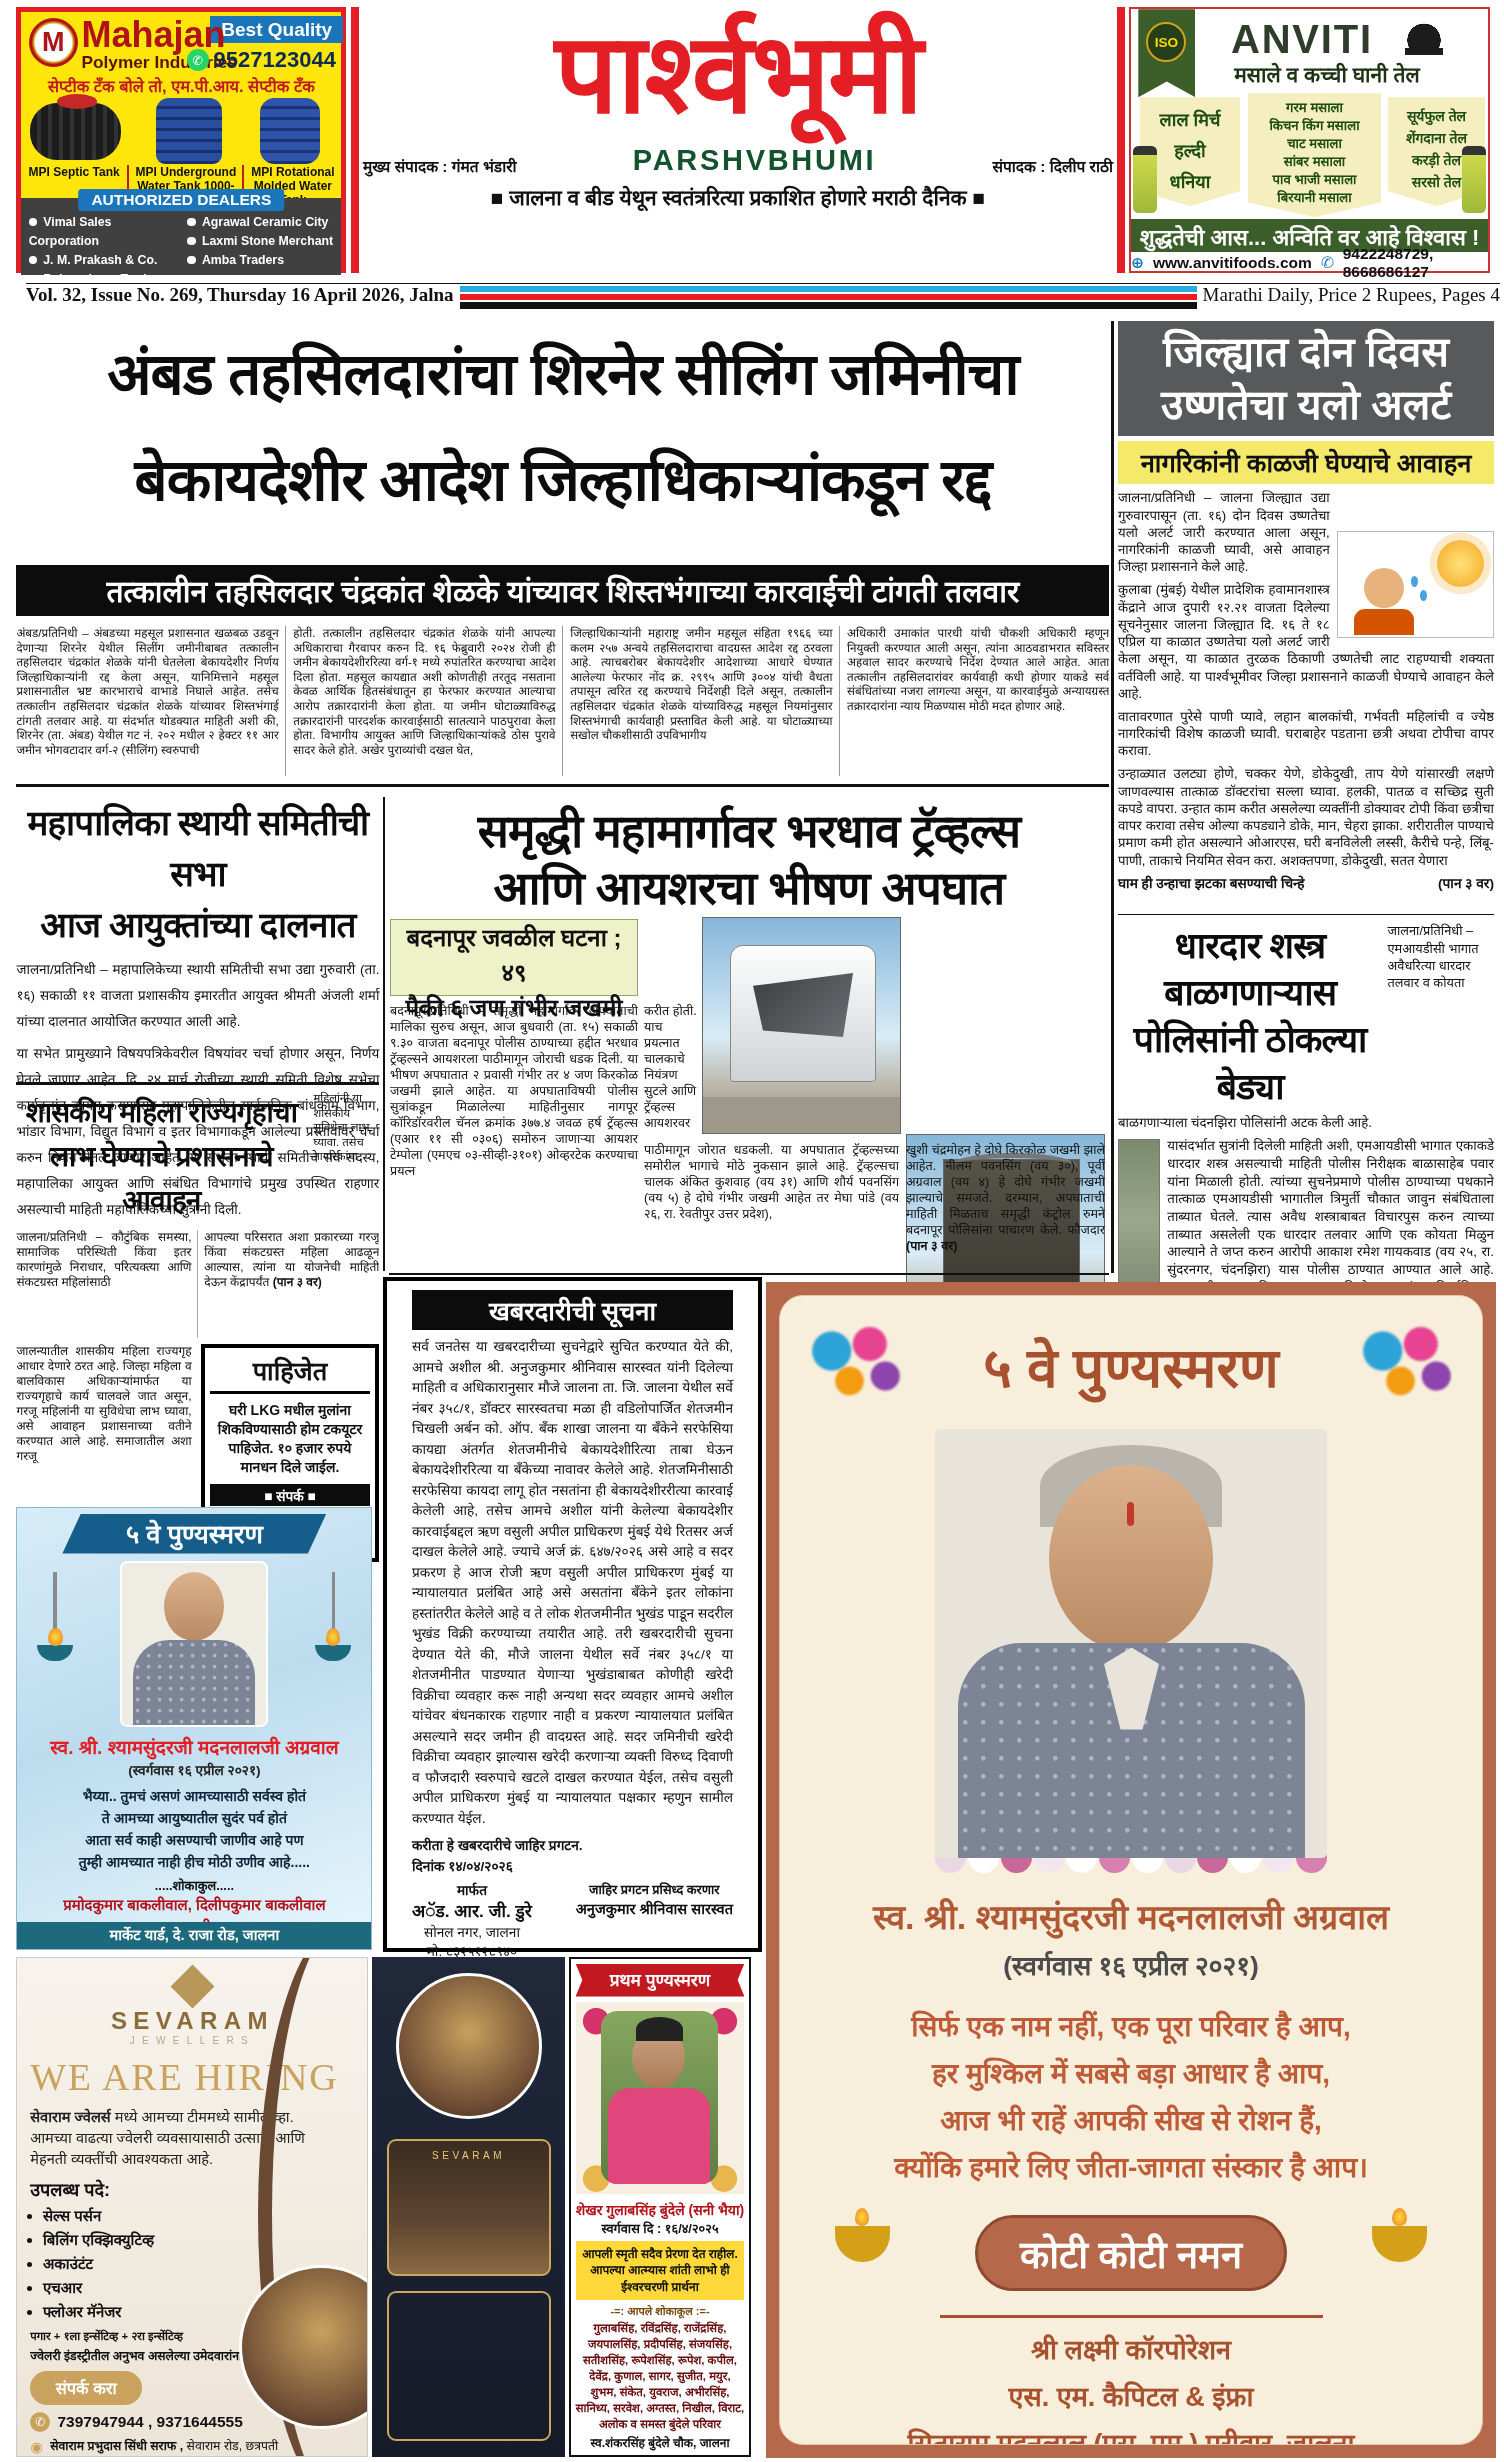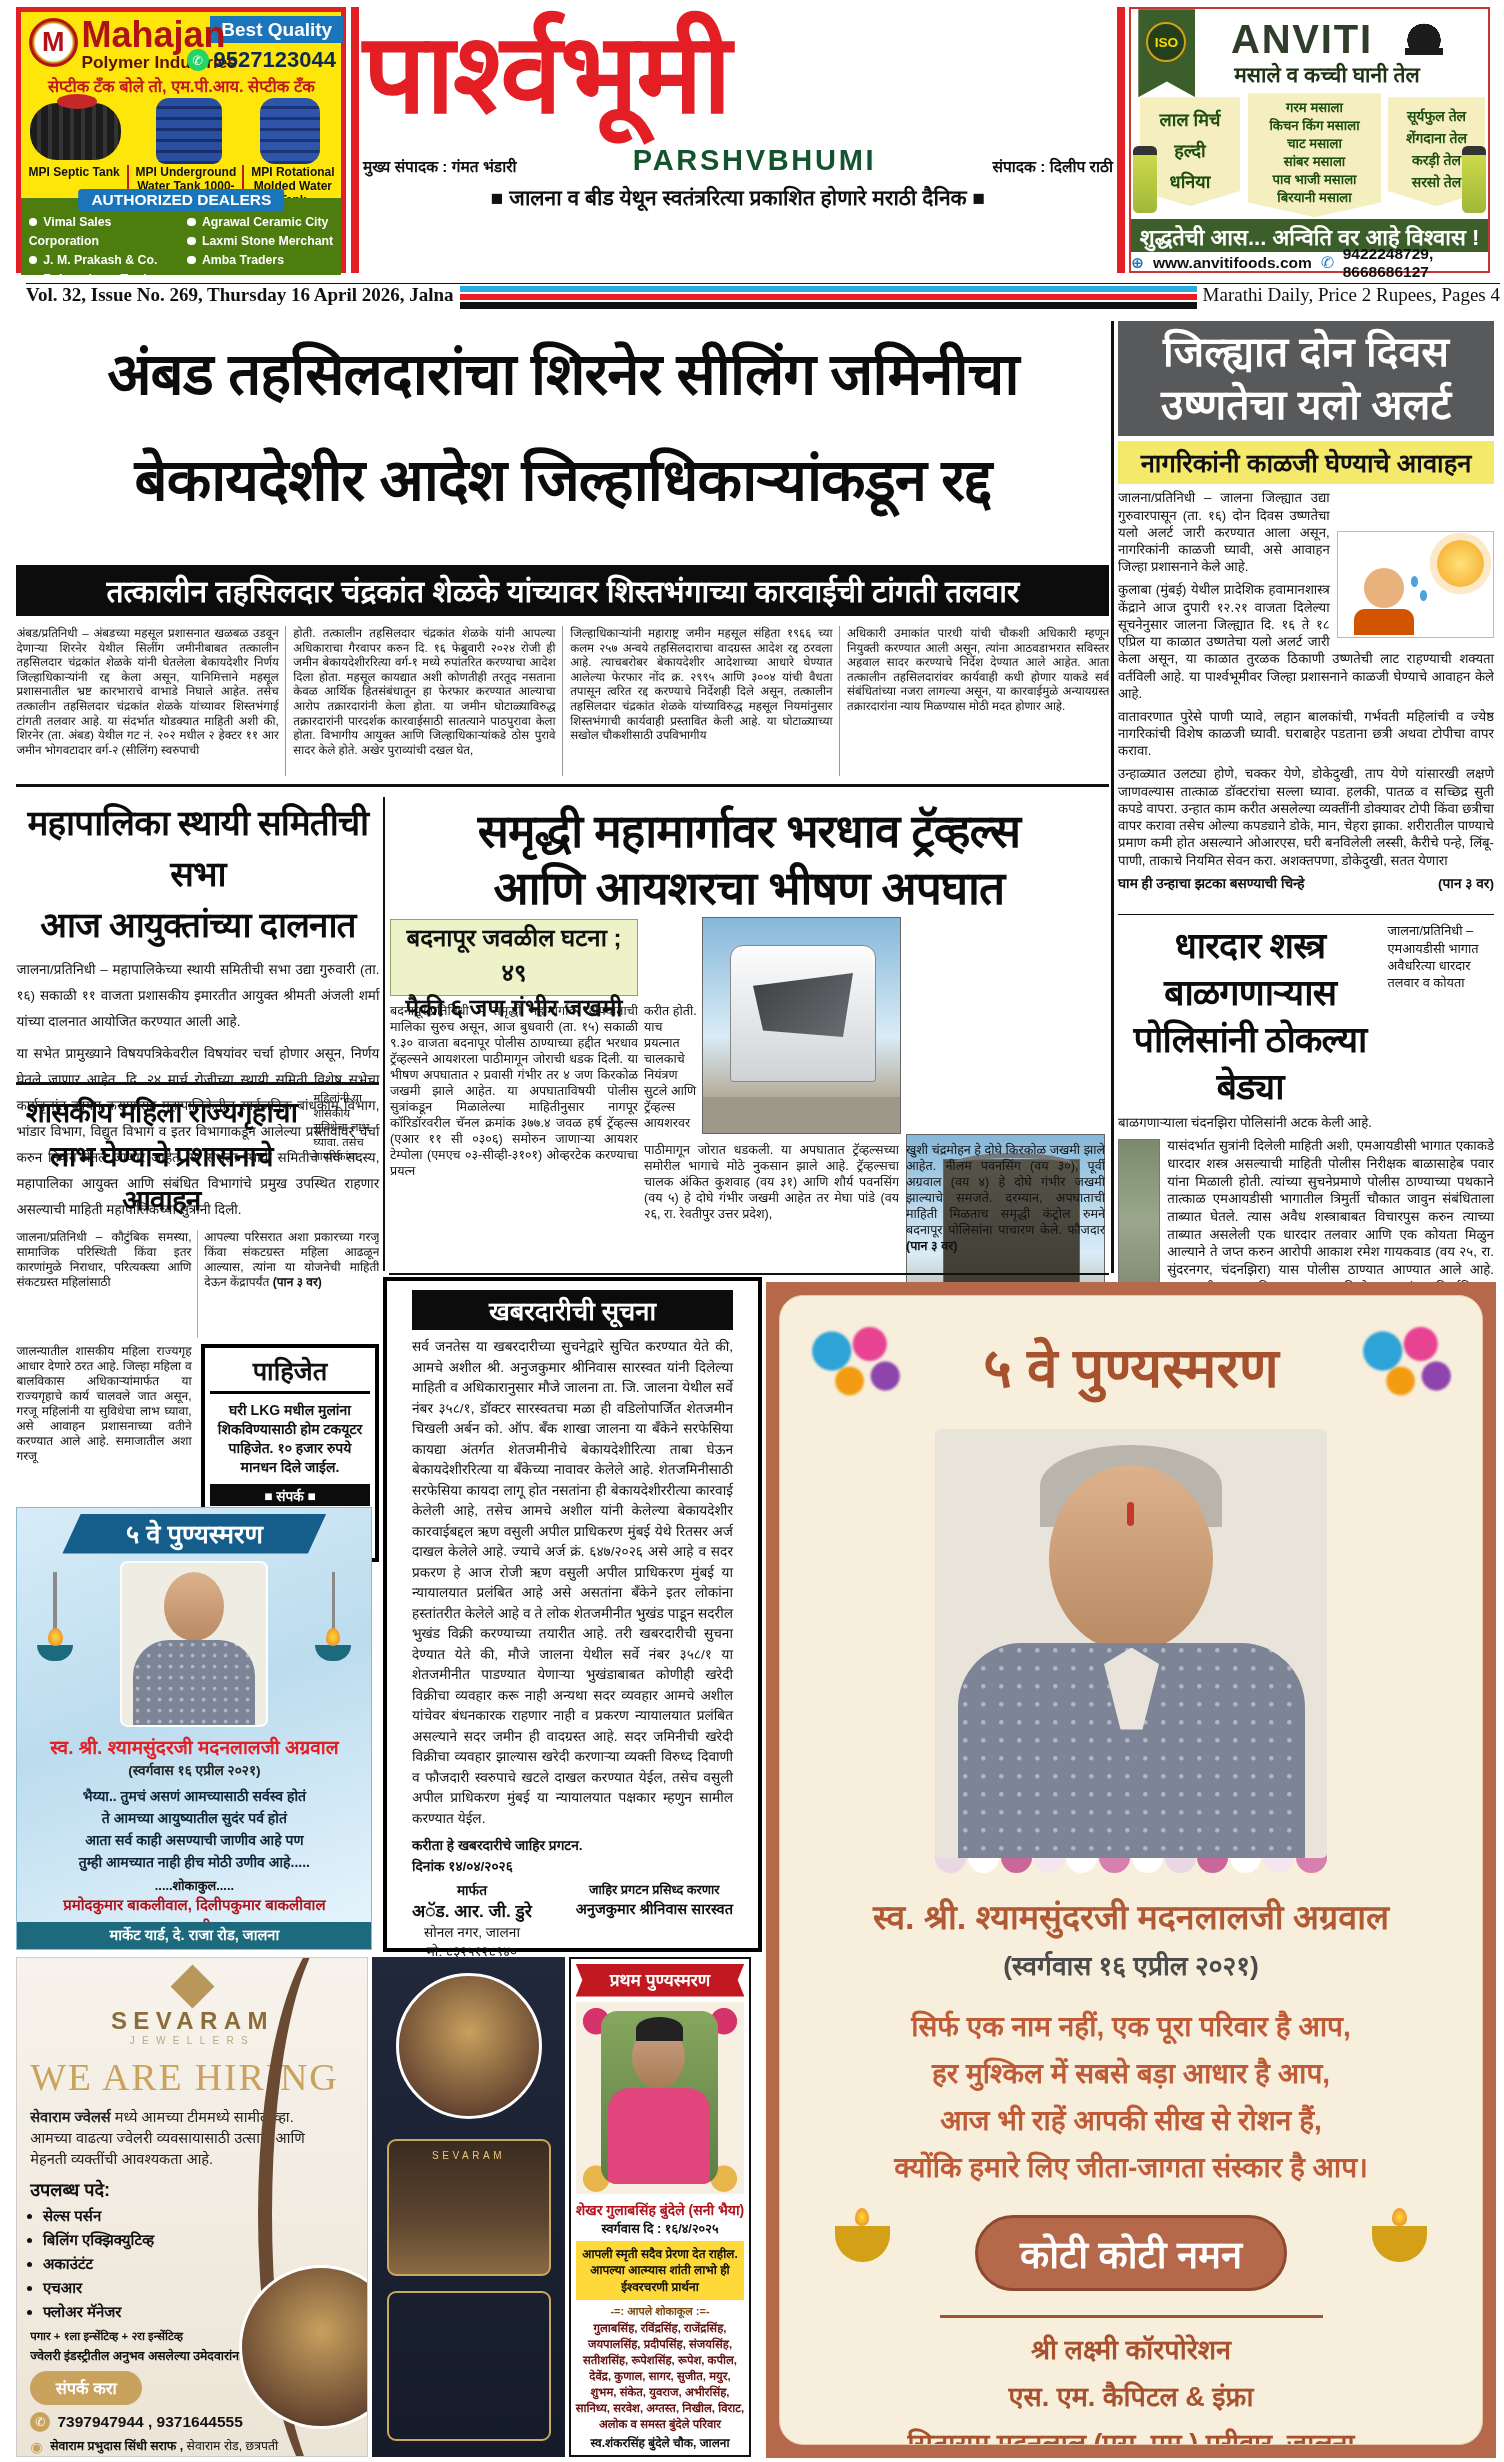--- a/index.html
+++ b/index.html
@@ -8,21 +8,21 @@
   .a{position:absolute;box-sizing:border-box}
   .c{text-align:center}
   .j{text-align:justify}
   .hl{font-weight:900;color:#0c0c0c;letter-spacing:-0.9px}
   .wbar{background:#0c0c0c;color:#fff;font-weight:900;display:flex;align-items:center;justify-content:center}
   .flex{display:flex}
   .dot{width:8.2px;height:8.2px;border-radius:50%;background:#fff;display:inline-block;margin-right:6.4px}
   ul{margin:0;padding:0;list-style:none}
   p{margin:0 0 5.5px 0}
   
-  .masttitle{font-weight:900;color:#e31e24;font-size:111px;line-height:137px;letter-spacing:-1.8px;text-align:left}
+  .masttitle{font-weight:900;color:#e31e24;font-size:111px;line-height:137px;letter-spacing:-1.8px;text-align:center}
   .stripes div{height:6.4px;margin:1.8px 0}
   
   .ph{background:linear-gradient(#86b7d9,#d9ecf7 55%,#b9b3a4 80%,#8d887b);border:0.9px solid #666;position:relative;overflow:hidden}
   .colrule{background:#111}
   
   .obit-inner{background:#f7eedb;border-radius:24px;border:1.8px solid #e4c6ab;position:absolute;inset:12.8px;overflow:hidden}
   .floral{width:119px;height:100px;border-radius:50%;
     background:radial-gradient(circle at 30% 35%,#2ea3d8 0 18%,transparent 19%),
                radial-gradient(circle at 62% 28%,#e84393 0 16%,transparent 17%),
                radial-gradient(circle at 45% 65%,#f39c12 0 15%,transparent 16%),
@@ -61,21 +61,21 @@
     <div class="a c" style="left:0;top:62px;width:100%;font-size:16.4px;font-weight:800;color:#c01a1f">सेप्टीक टँक बोले तो, एम.पी.आय. सेप्टीक टँक</div>
 
     <div class="a" style="left:9px;top:91px;width:91px;height:57px;background:repeating-linear-gradient(90deg,#1c1c1c 0 7.3px,#333 7.3px 11px);border-radius:27px">
       <div class="a" style="left:27px;top:-9px;width:40px;height:14.6px;background:#c62828;border-radius:50%"></div>
     </div>
     <div class="a" style="left:135px;top:86px;width:66px;height:66px;background:repeating-linear-gradient(180deg,#2a4fa0 0 8.2px,#16306e 8.2px 11px);border-radius:12.8px 12.8px 9px 9px"></div>
     <div class="a" style="left:239px;top:86px;width:60px;height:66px;background:repeating-linear-gradient(180deg,#2f55aa 0 8.2px,#1a3575 8.2px 11px);border-radius:14.6px"></div>
     <div class="a c" style="left:1.8px;top:153px;width:102px;font-size:12px;font-weight:800">MPI Septic Tank</div>
     <div class="a c" style="left:106px;top:153px;width:117px;font-size:12px;font-weight:800;border-left:2.7px solid #c01a1f;border-right:2.7px solid #c01a1f">MPI Underground Water Tank 1000-5000 Ltrs.</div>
     <div class="a c" style="left:224px;top:153px;width:95px;font-size:12px;font-weight:800">MPI Rotational Molded Water Tank</div>
-    <div class="a" style="left:0;top:186px;width:100%;height:77px;background:#4d7c0f">
+    <div class="a" style="left:0;top:186px;width:100%;height:77px;background:#404040">
       <div class="a c" style="left:50%;top:-9px;transform:translateX(-50%);background:#1b75bb;color:#fff;font-weight:900;font-size:15.5px;padding:1.8px 12.8px;border-radius:3.6px;white-space:nowrap">AUTHORIZED DEALERS</div>
       <ul class="a" style="left:7.3px;top:14.6px;width:151px;color:#fff;font-size:12.3px;font-weight:800;line-height:19px">
         <li><span class="dot"></span><span>Vimal Sales Corporation</span></li>
         <li><span class="dot"></span><span>J. M. Prakash &amp; Co.</span></li>
         <li><span class="dot"></span><span>Rajureshwar Traders</span></li>
       </ul>
       <ul class="a" style="left:166px;top:14.6px;width:155px;color:#fff;font-size:12.3px;font-weight:800;line-height:19px">
         <li><span class="dot"></span><span>Agrawal Ceramic City</span></li>
         <li><span class="dot"></span><span>Laxmi Stone Merchant</span></li>
         <li><span class="dot"></span><span>Amba Traders</span></li>

